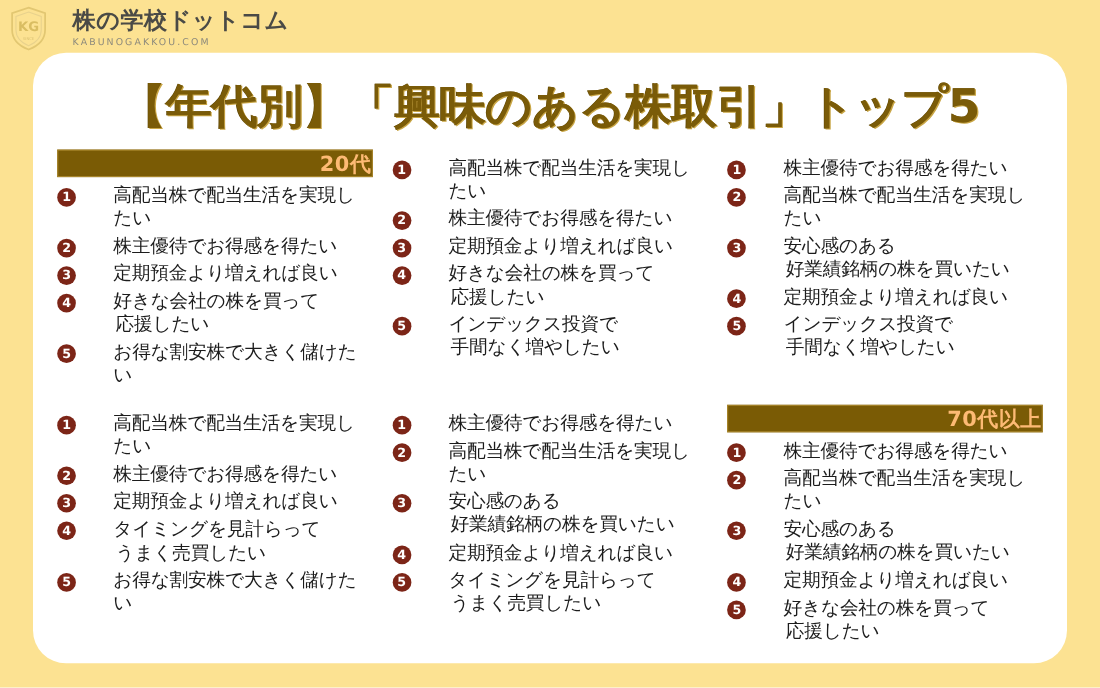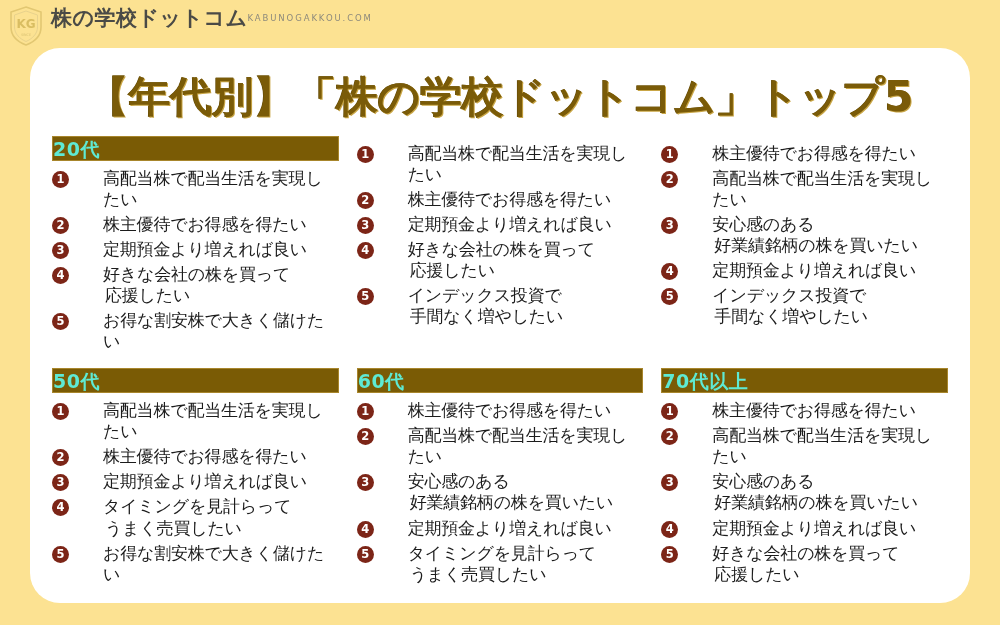--- a/index.html
+++ b/index.html
@@ -7,25 +7,25 @@
   html,body { width:1000px; height:625px; overflow:hidden; }
   body {
     background:#fce292;
     font-family:"DejaVu Sans","Liberation Sans",sans-serif;
     position:relative;
   }
 
   
   .brand {
     position:absolute; left:8px; top:4px;
-    display:flex; align-items:flex-start; gap:7px;
+    display:flex; align-items:flex-start; gap:22px;
     z-index:5;
   }
   .brand-shield { width:36px; height:42px; flex:0 0 auto; margin-top:1px; }
-  .brand-text { display:flex; flex-direction:row; line-height:1; padding-top:4px; }
+  .brand-text { display:flex; flex-direction:column; line-height:1; padding-top:4px; }
   .brand-name {
     font-size:21px; font-weight:700; color:#4a4a46;
     letter-spacing:0.5px; white-space:nowrap;
   }
   .brand-url {
     font-size:8.5px; color:#8d8a7c; letter-spacing:1.9px;
     margin-top:6px; text-align:left; white-space:nowrap;
   }
 
   
@@ -58,24 +58,24 @@
     column-gap:18px;
     row-gap:12px;
     height:428px;
   }
 
   .col { display:flex; flex-direction:column; }
 
   .col-header {
     background:#7a5b05;
     border:1.5px solid #a8862c;
-    color:#5eead4;
+    color:#fdba74;
     font-size:19px;
     font-weight:700;
-    text-align:left;
+    text-align:right;
     line-height:24px;
     height:25px;
     letter-spacing:0.5px;
   }
 
   .items { margin-top:7px; }
 
   .item {
     display:flex;
     align-items:flex-start;
@@ -117,21 +117,21 @@
     <text x="18" y="31" text-anchor="middle" font-size="3.4" fill="#dcc374" font-family="'DejaVu Sans',sans-serif">SINCE</text>
   </svg>
   <div class="brand-text">
     <span class="brand-name">株の学校ドットコム</span>
     <span class="brand-url">KABUNOGAKKOU.COM</span>
   </div>
 </div>
 
 <div class="card">
 
-  <h1 class="title">【年代別】「株の学校ドットコム」トップ5</h1>
+  <h1 class="title">【年代別】「興味のある株取引」トップ5</h1>
 
   <div class="grid" id="grid">
       <div class="col">
         <div class="col-header">20代</div>
         <div class="items">
           <div class="item">
             <div class="badge">1</div>
             <div class="item-text"><span>高配当株で配当生活を実現したい</span></div>
           </div>
           <div class="item">
@@ -194,21 +194,20 @@
             <div class="badge">4</div>
             <div class="item-text"><span>定期預金より増えれば良い</span></div>
           </div>
           <div class="item">
             <div class="badge">5</div>
             <div class="item-text"><span>インデックス投資で</span><span class="l2">手間なく増やしたい</span></div>
           </div>
         </div>
       </div>
       <div class="col">
-        <div class="col-header">50代</div>
         <div class="items">
           <div class="item">
             <div class="badge">1</div>
             <div class="item-text"><span>高配当株で配当生活を実現したい</span></div>
           </div>
           <div class="item">
             <div class="badge">2</div>
             <div class="item-text"><span>株主優待でお得感を得たい</span></div>
           </div>
           <div class="item">
@@ -219,21 +218,20 @@
             <div class="badge">4</div>
             <div class="item-text"><span>タイミングを見計らって</span><span class="l2">うまく売買したい</span></div>
           </div>
           <div class="item">
             <div class="badge">5</div>
             <div class="item-text"><span>お得な割安株で大きく儲けたい</span></div>
           </div>
         </div>
       </div>
       <div class="col">
-        <div class="col-header">60代</div>
         <div class="items">
           <div class="item">
             <div class="badge">1</div>
             <div class="item-text"><span>株主優待でお得感を得たい</span></div>
           </div>
           <div class="item">
             <div class="badge">2</div>
             <div class="item-text"><span>高配当株で配当生活を実現したい</span></div>
           </div>
           <div class="item">

